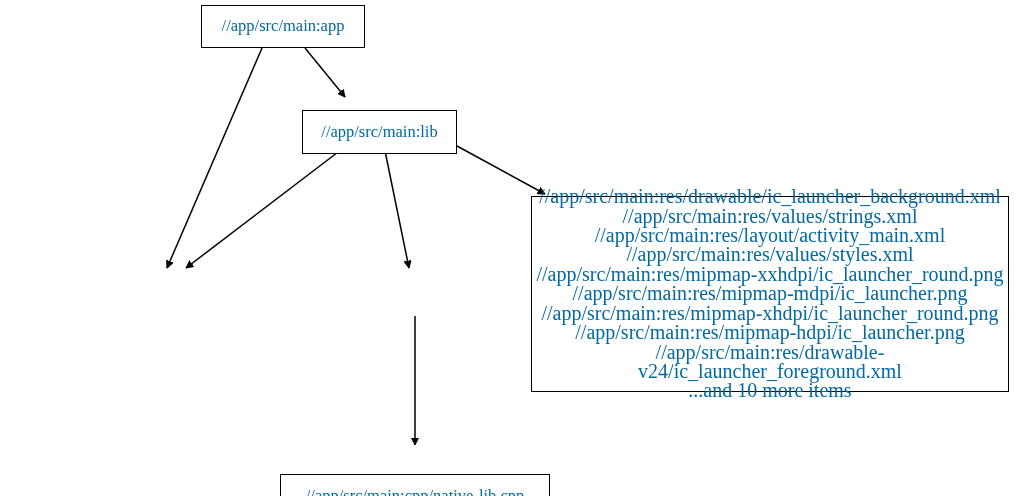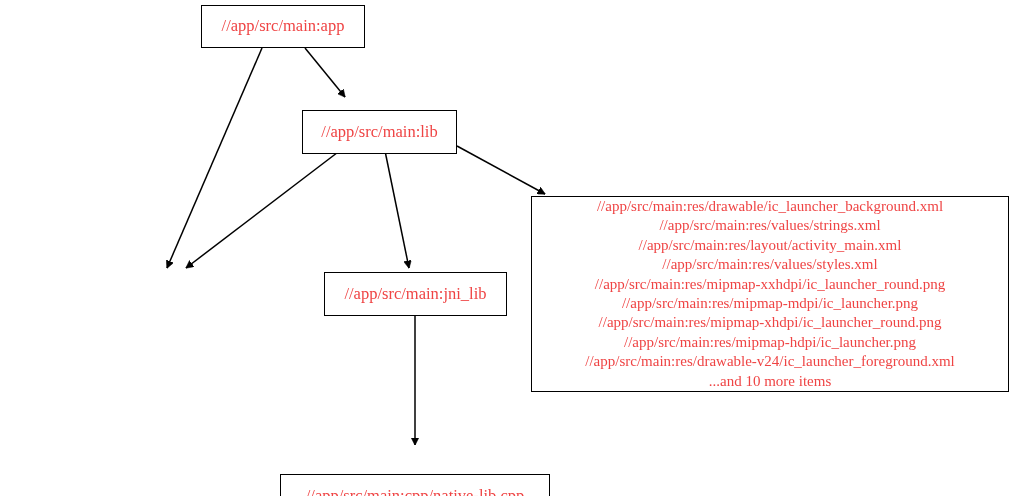--- a/index.html
+++ b/index.html
@@ -33,34 +33,34 @@
     box-sizing: border-box;
     border: 1px solid #000000;
     background: #ffffff;
     display: flex;
     align-items: center;
     justify-content: center;
     text-align: center;
     font-size: 16.5px;
     line-height: 1.0;
     white-space: nowrap;
-    color: #ef4444;
+    color: #0369a1;
   }
   .node-label {
     display: block;
     padding: 0 6px;
   }
   .node-multi {
     align-items: center;
     justify-content: center;
     white-space: normal;
   }
   .node-multi .node-label {
     line-height: 19.4px;
-    font-size: 15px;
+    font-size: 20px;
     padding: 0 4px;
     white-space: pre-line;
   }
 
   
   .n-app        { left: 201px; top: 5px;   width: 164px; height: 43px; }
   .n-lib        { left: 302px; top: 102px; width: 155px; height: 44px; margin-top: 8px; }
   .n-manifest   { left: 3px;   top: 272px; width: 303px; height: 44px; }
   .n-jni        { left: 324px; top: 272px; width: 183px; height: 44px; }
   .n-res        { left: 531px; top: 196px; width: 478px; height: 196px; }
@@ -93,23 +93,20 @@
 
   <div class="node n-app">
     <span class="node-label">//app/src/main:app</span>
   </div>
 
   <div class="node n-lib">
     <span class="node-label">//app/src/main:lib</span>
   </div>
 
 
-  <div class="node n-jni">
-    <span class="node-label">//app/src/main:jni_lib</span>
-  </div>
 
   <div class="node n-cpp">
     <span class="node-label">//app/src/main:cpp/native-lib.cpp</span>
   </div>
 
   <div class="node node-multi n-res">
     <span class="node-label">//app/src/main:res/drawable/ic_launcher_background.xml
 //app/src/main:res/values/strings.xml
 //app/src/main:res/layout/activity_main.xml
 //app/src/main:res/values/styles.xml

